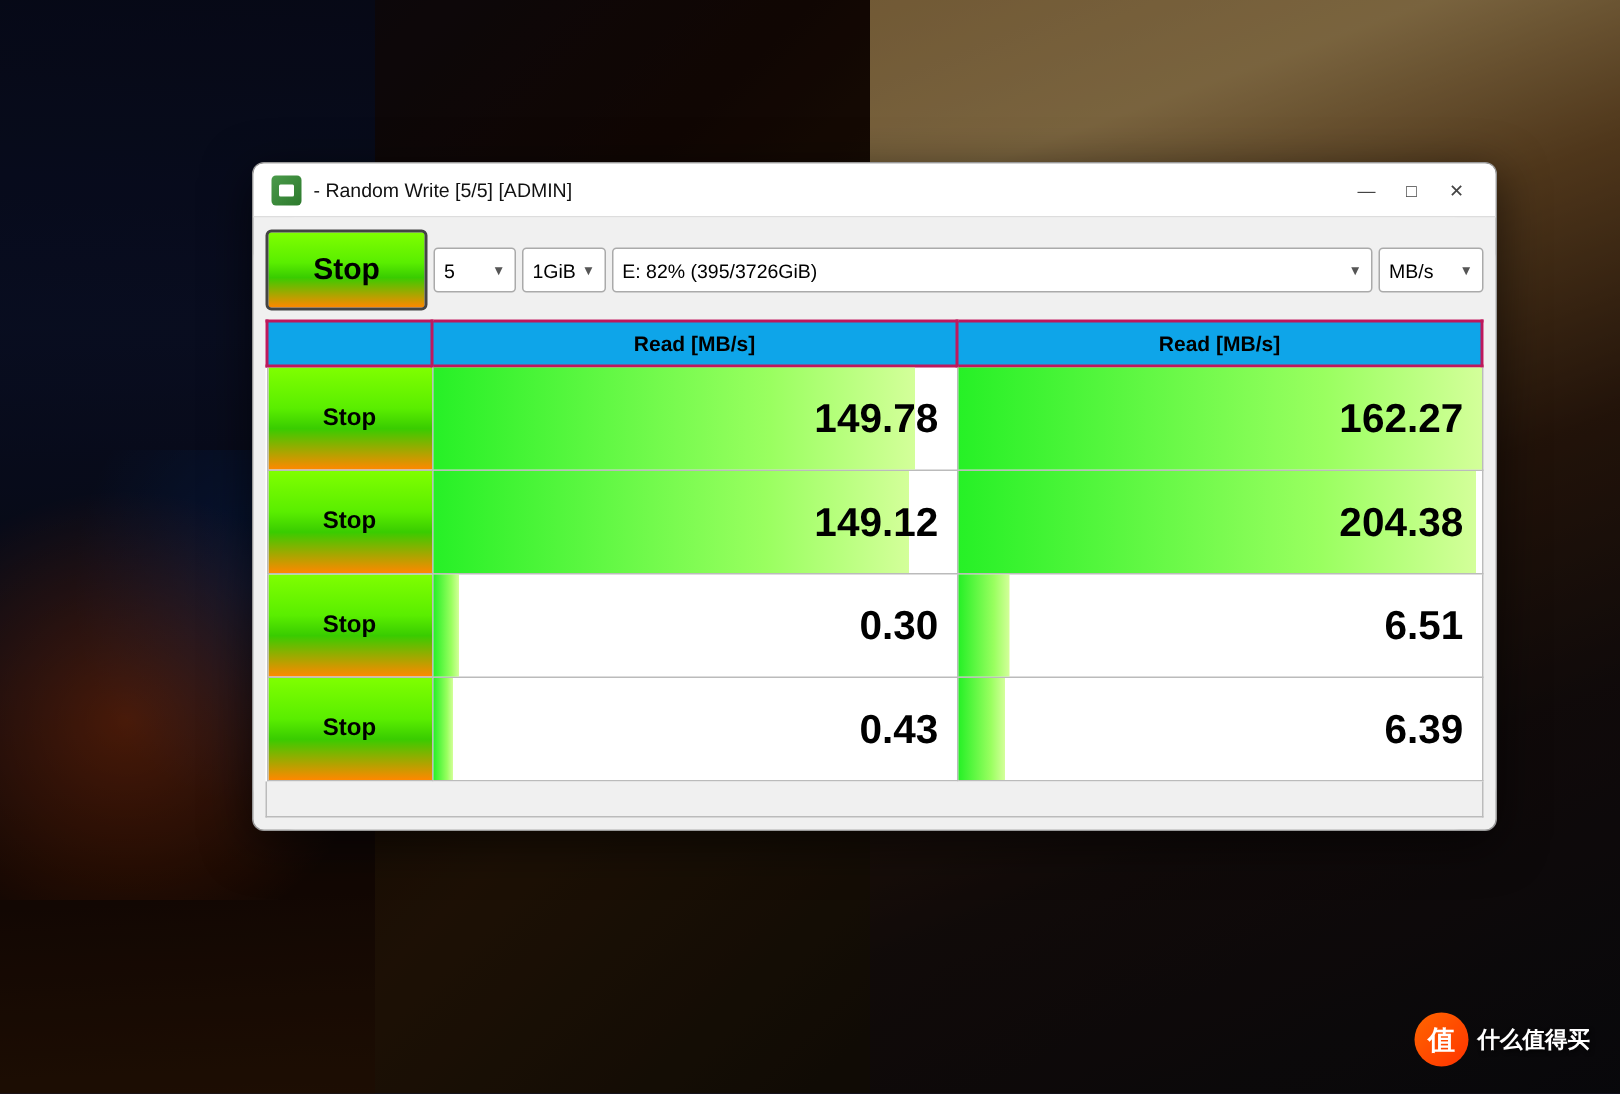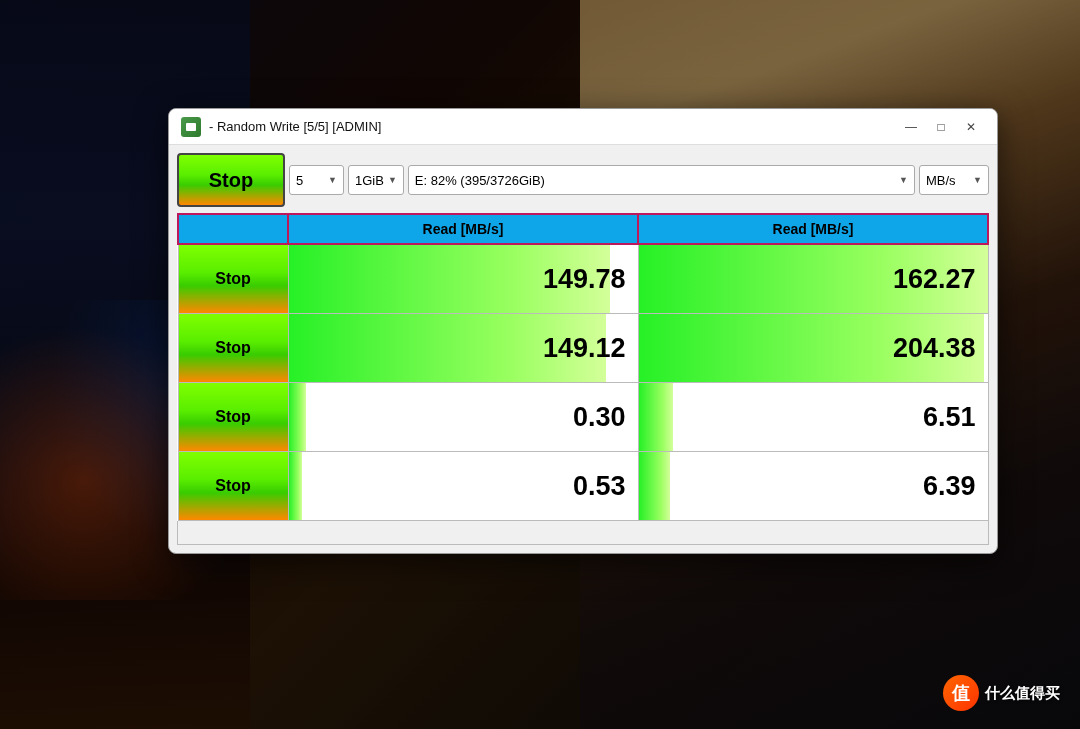--- a/index.html
+++ b/index.html
@@ -410,21 +410,21 @@
               <div class="bar-bg" style="width: 10%;"></div>
               <div class="value-text">6.51</div>
             </td>
           </tr>
           <tr>
             <td class="btn-cell" style="height: 68px;">
               <button class="row-btn">Stop</button>
             </td>
             <td class="value-cell" style="height: 68px; position: relative;">
               <div class="bar-bg" style="width: 4%;"></div>
-              <div class="value-text">0.53</div>
+              <div class="value-text">0.43</div>
             </td>
             <td class="value-cell" style="height: 68px; position: relative;">
               <div class="bar-bg" style="width: 9%;"></div>
               <div class="value-text">6.39</div>
             </td>
           </tr>
         </tbody>
     </table>
 
     <div class="status-bar"></div>

